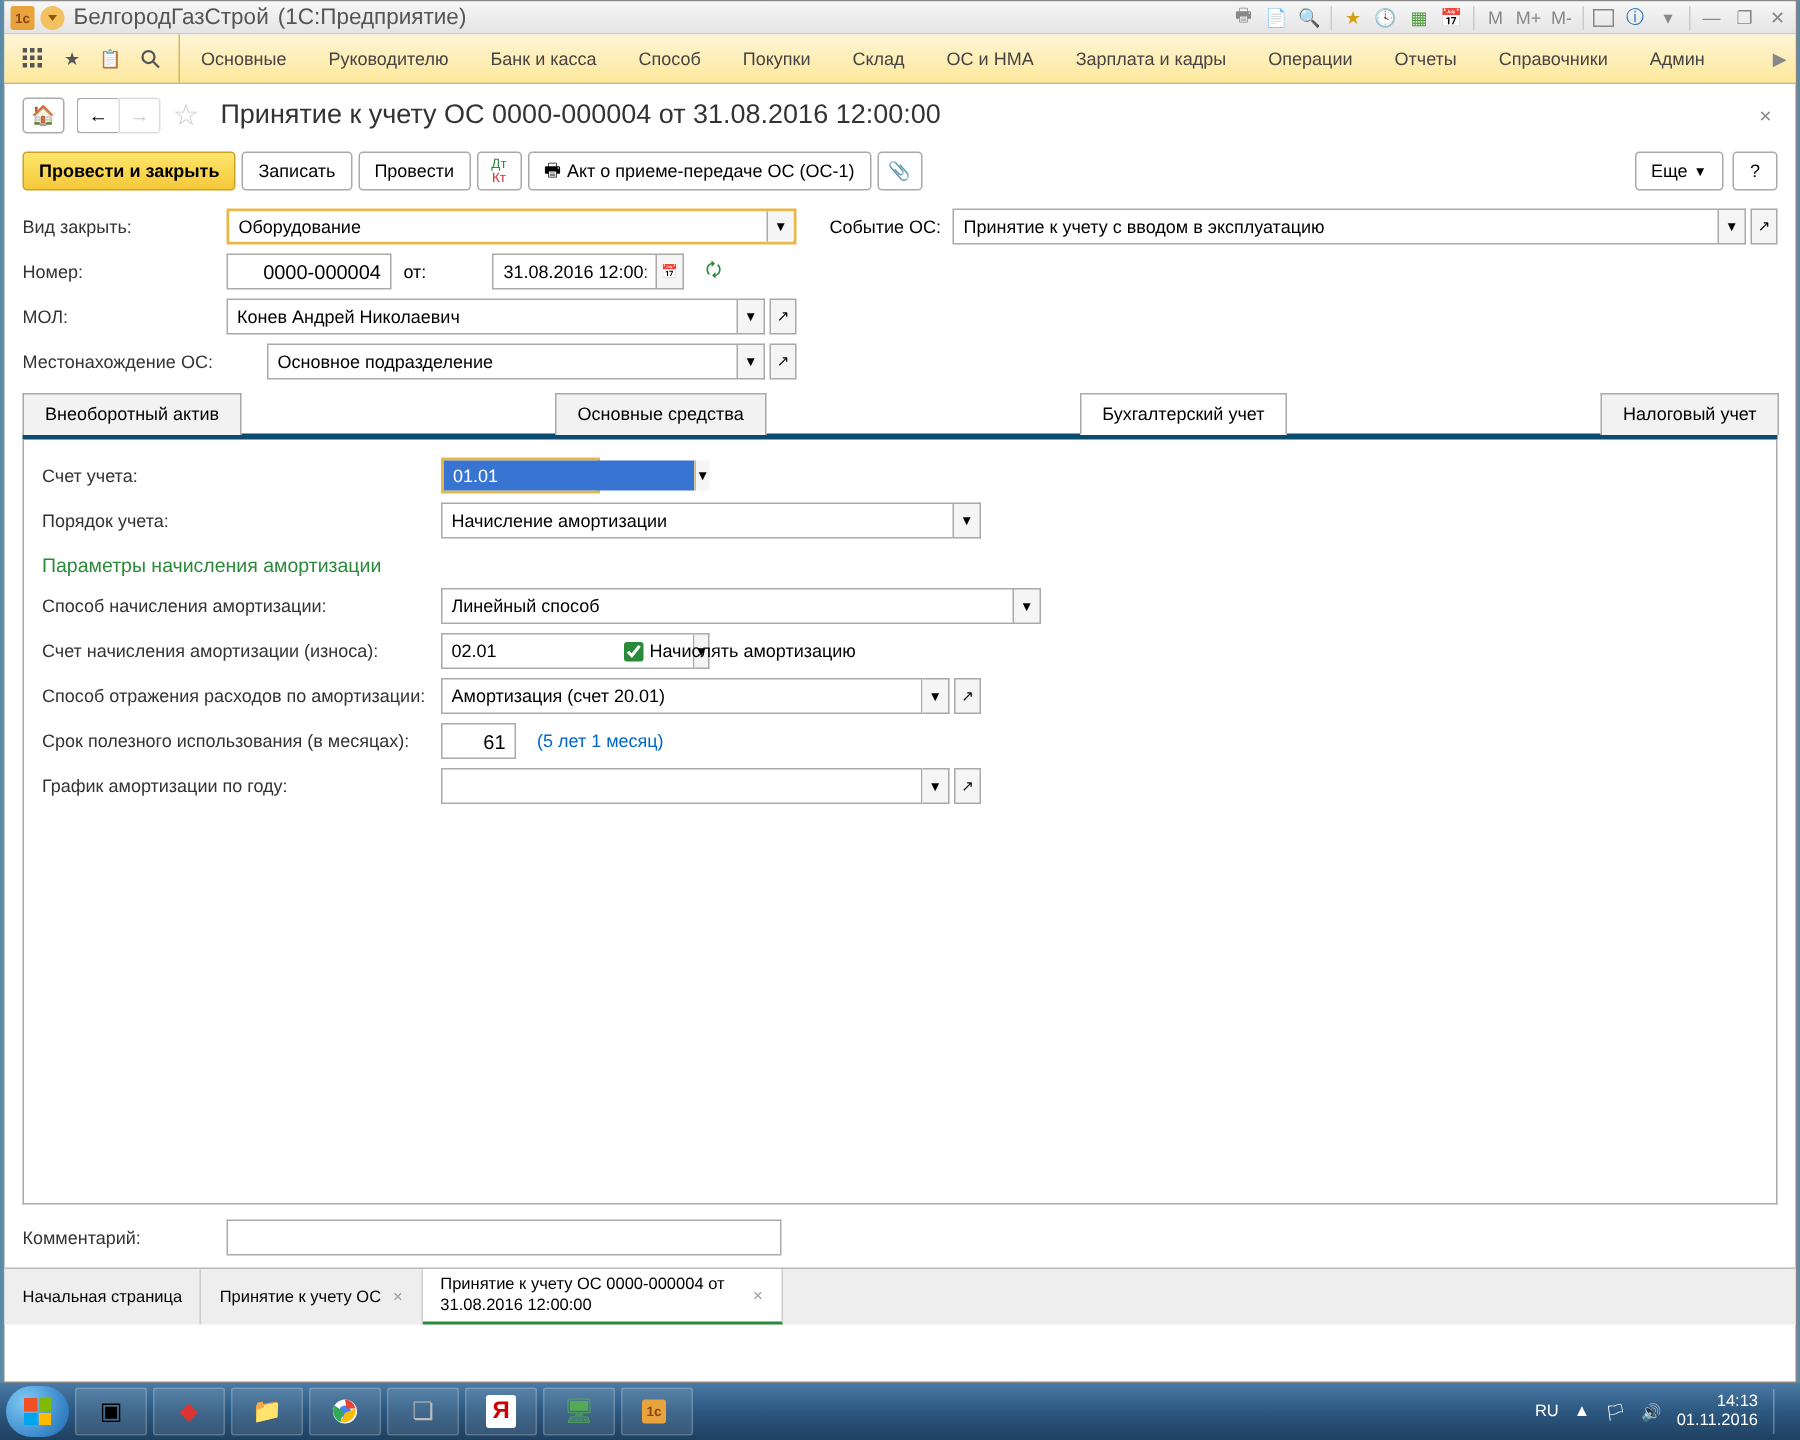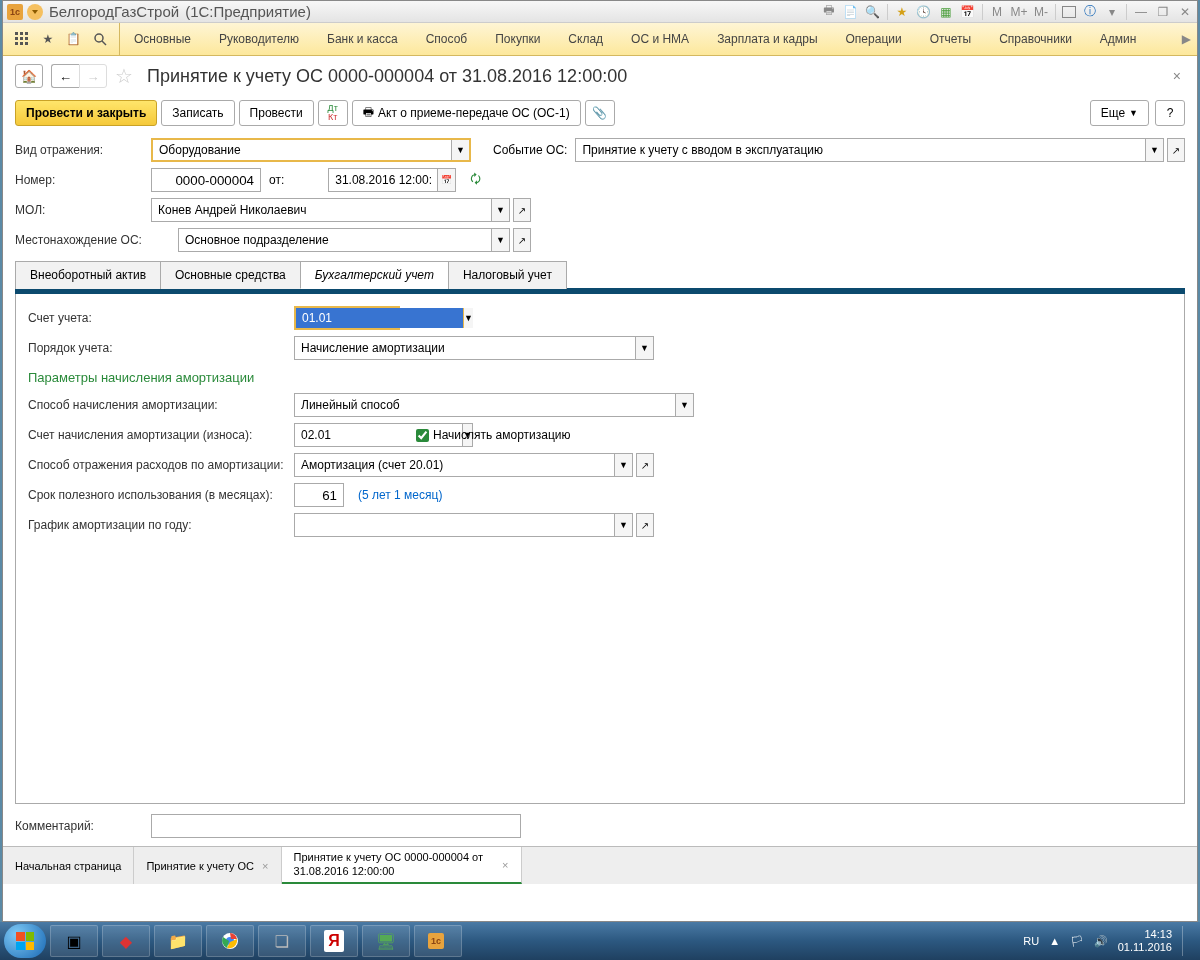--- a/index.html
+++ b/index.html
@@ -37,23 +37,23 @@
 .form-row { display: flex; align-items: center; margin-bottom: 6px; gap: 8px; }
 .form-label { width: 128px; color: #333; }
 .form-label-wide { width: 258px; color: #333; }
 .input-combo { display: flex; align-items: stretch; height: 24px; }
 .input-combo input, .input-combo .input-display { border: 1px solid #aaa; padding: 0 6px; font-size: 12px; background: #fff; }
 .input-combo .dd-btn { width: 18px; border: 1px solid #aaa; border-left: none; background: #f5f5f5; display: flex; align-items: center; justify-content: center; cursor: pointer; font-size: 9px; }
 .input-combo .ext-btn { width: 18px; border: 1px solid #aaa; border-left: none; background: #f5f5f5; display: flex; align-items: center; justify-content: center; cursor: pointer; font-size: 10px; margin-left: 3px; border-left: 1px solid #aaa; }
 .highlight-border { border:2px solid #e8b84a !important; }
 .highlighted input { background: #3874d1 !important; color: #fff !important; border-color: #e8b84a; }
 .highlighted .dd-btn { border-color: #e8b84a; }
-.tabs { display: flex; border-bottom: 6px solid #0c4a6e; margin: 8px 0 0; }
+.tabs { display: flex; border-bottom: 4px solid #0c4a6e; margin: 8px 0 0; justify-content: space-between; }
 .tab { padding: 6px 14px; border: 1px solid #aaa; border-bottom: none; margin-right: -1px; background: #f2f2f2; cursor: pointer; position: relative; top: 1px; }
-.tab.active { background: #fff; border-bottom: 1px solid #fff; font-style: italic; }
+.tab.active { background: #fff; border-bottom: 1px solid #fff; }
 .tab-content { border: 1px solid #aaa; border-top: none; padding: 12px; min-height: 510px; }
 .section-title { color: #2a8a3a; margin: 10px 0 8px; font-size: 13px; }
 .checkbox-wrap { display: inline-flex; align-items: center; gap: 4px; margin-left: 8px; }
 .checkbox-wrap input { accent-color: #2a8a3a; }
 .term-hint { color: #0066cc; margin-left: 6px; }
 .comment-row { padding: 8px 12px; display: flex; align-items: center; gap: 8px; }
 .bottom-tabs { display: flex; background: #eee; border-top: 1px solid #bbb; height: 38px; }
 .btab { padding: 4px 12px; border-right: 1px solid #ccc; display: flex; align-items: center; gap: 8px; font-size: 11px; cursor: pointer; max-width: 240px; }
 .btab.active { background: #fff; border-bottom: 2px solid #2a8a3a; }
 .btab .xclose { color: #999; font-size: 11px; }
@@ -172,22 +172,22 @@
       <button class="btn">
           <span>Еще</span> 
           <span style="font-size:9px;">▼</span>
         </button>
       <button class="btn icon-only">?</button>
     </div>
   </div>
 
   <div class="form-area">
     <div class="form-row">
-      <span class="form-label">Вид отражения:</span>
-      <div class="input-combo highlight-border" style="width:320px;">
+      <span class="form-label">Вид закрыть:</span>
+      <div class="input-combo highlight-border" style="width:380px;">
         <input type="text" style="flex: 1 1 0%; border: none;" value="Оборудование">
         <span class="dd-btn" style="border:none; border-left:1px solid #aaa;">▼</span>
       </div>
       <span style="margin-left:14px;text-align:center;">Событие ОС:</span>
       <div class="input-combo" style="flex:1;">
         <input type="text" style="flex: 1 1 0%;" value="Принятие к учету с вводом в эксплуатацию">
         <span class="dd-btn">▼</span>
         <span class="ext-btn">↗</span>
       </div>
     </div>

